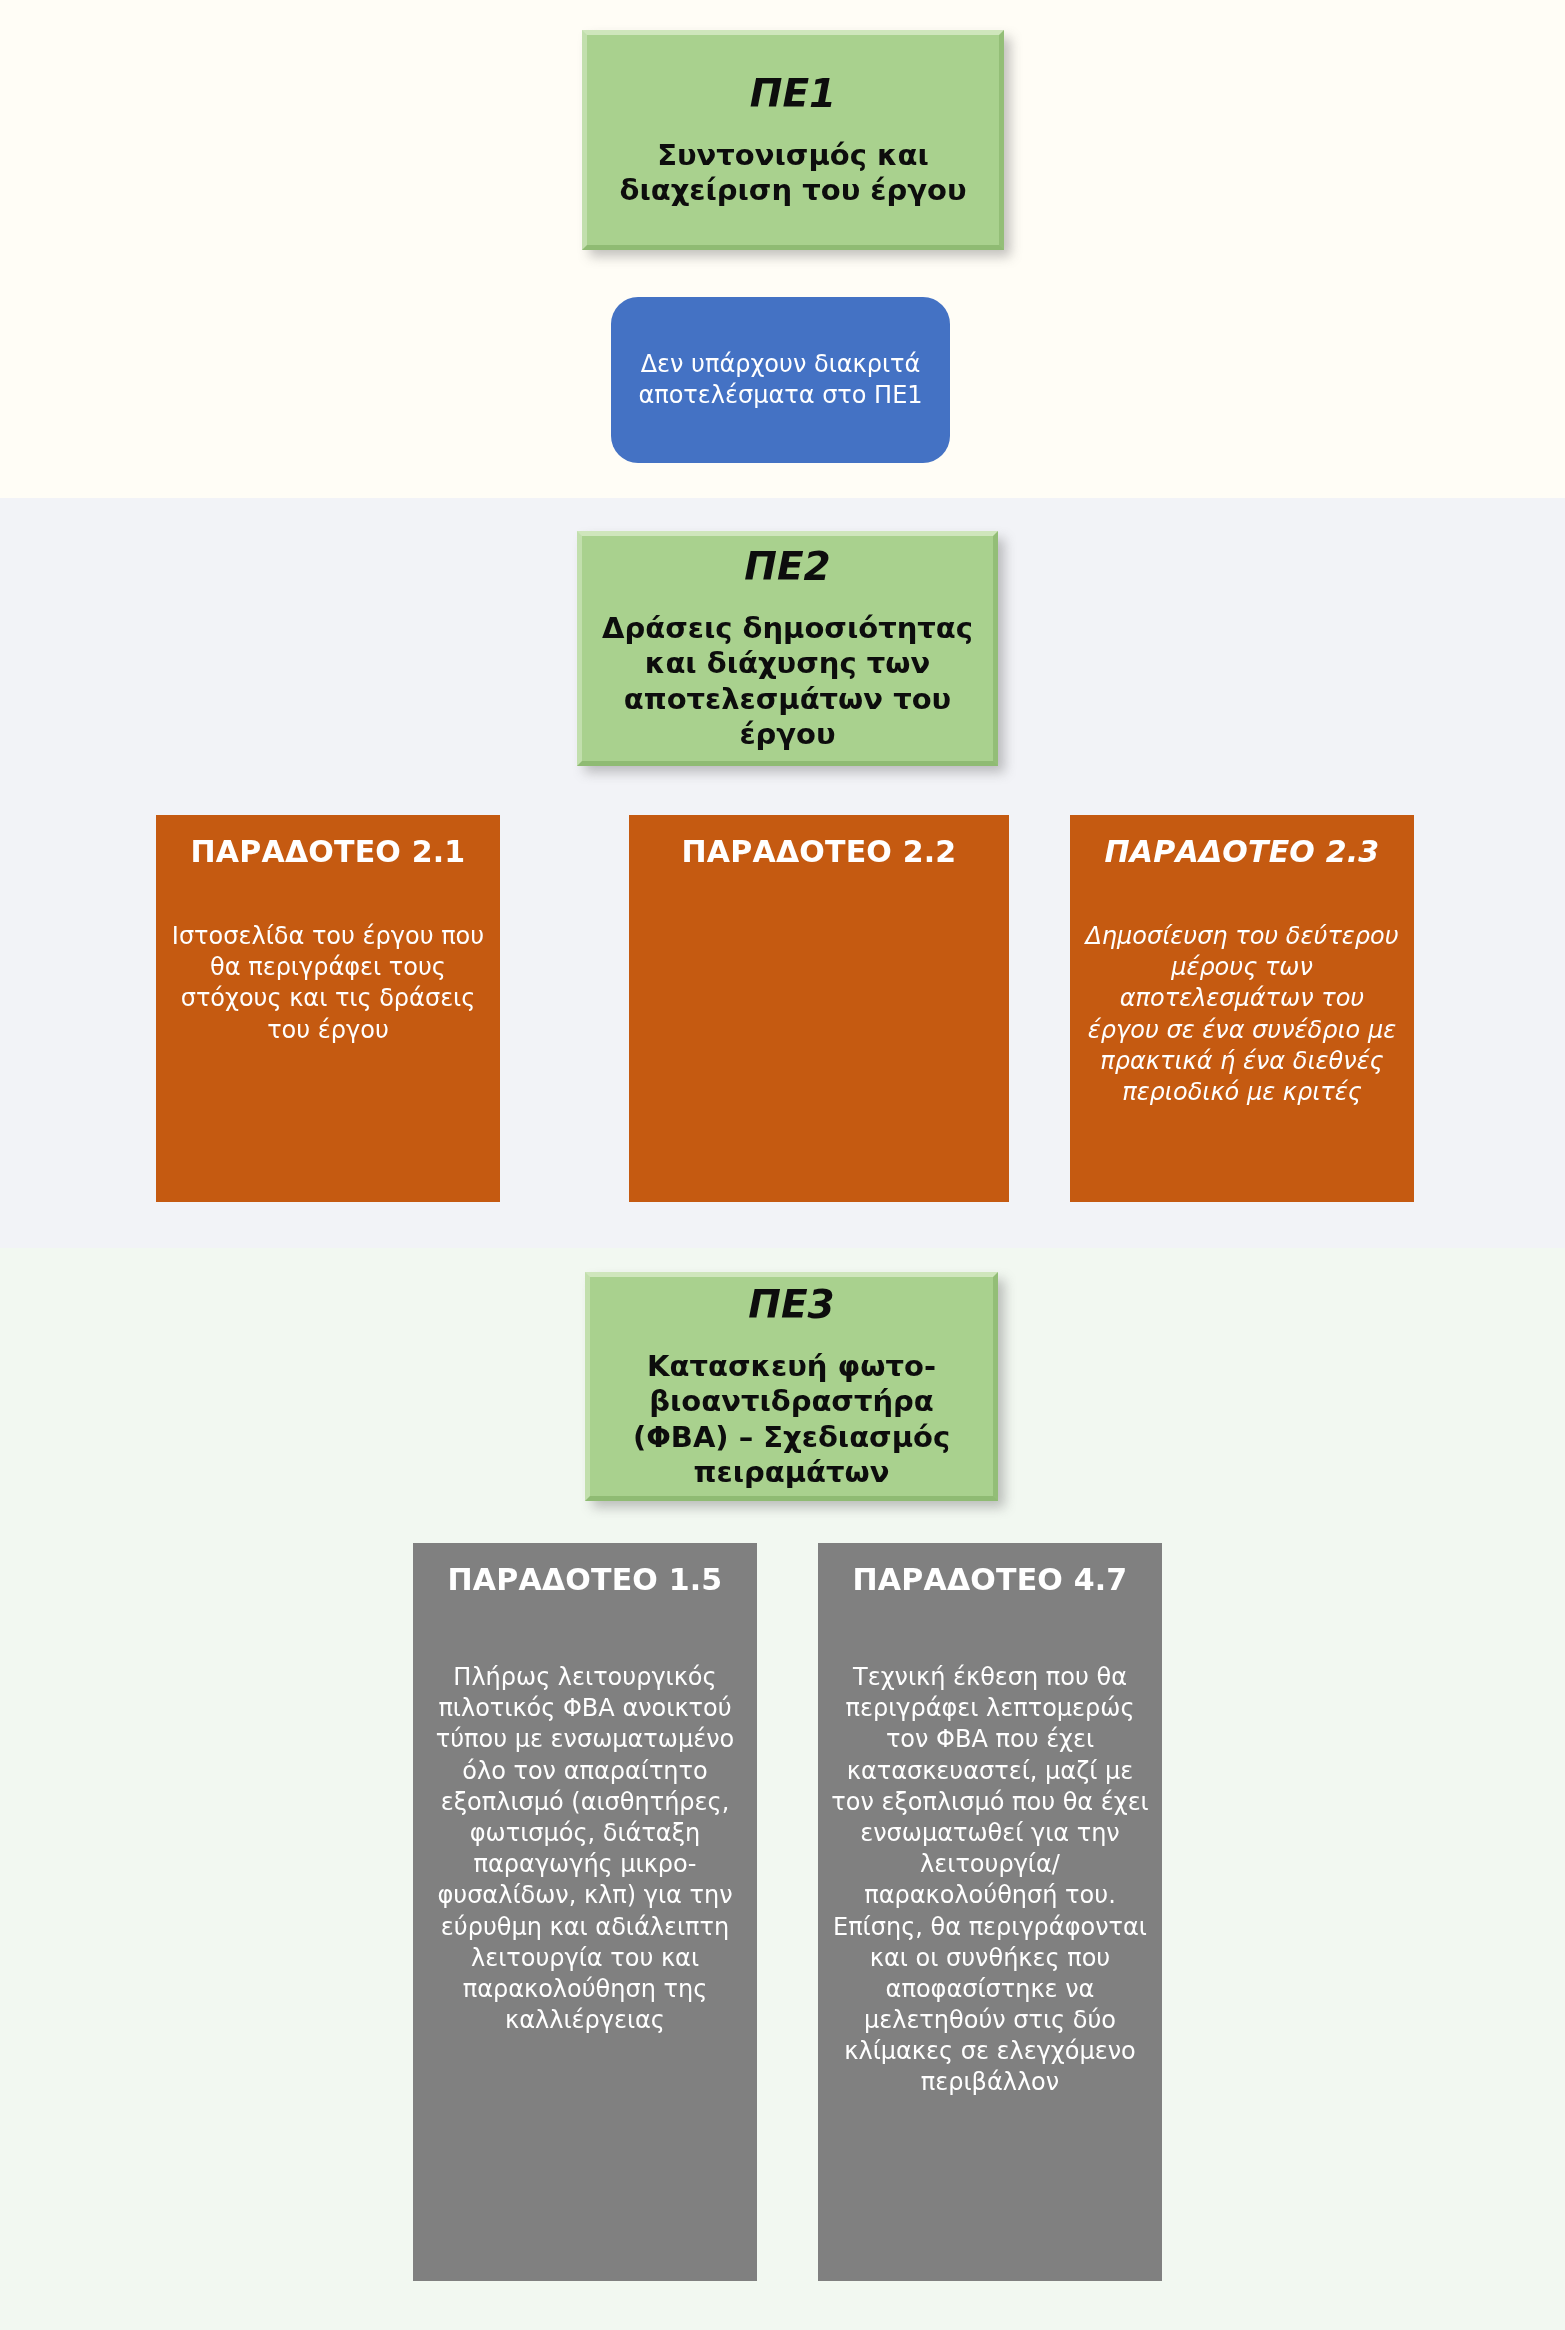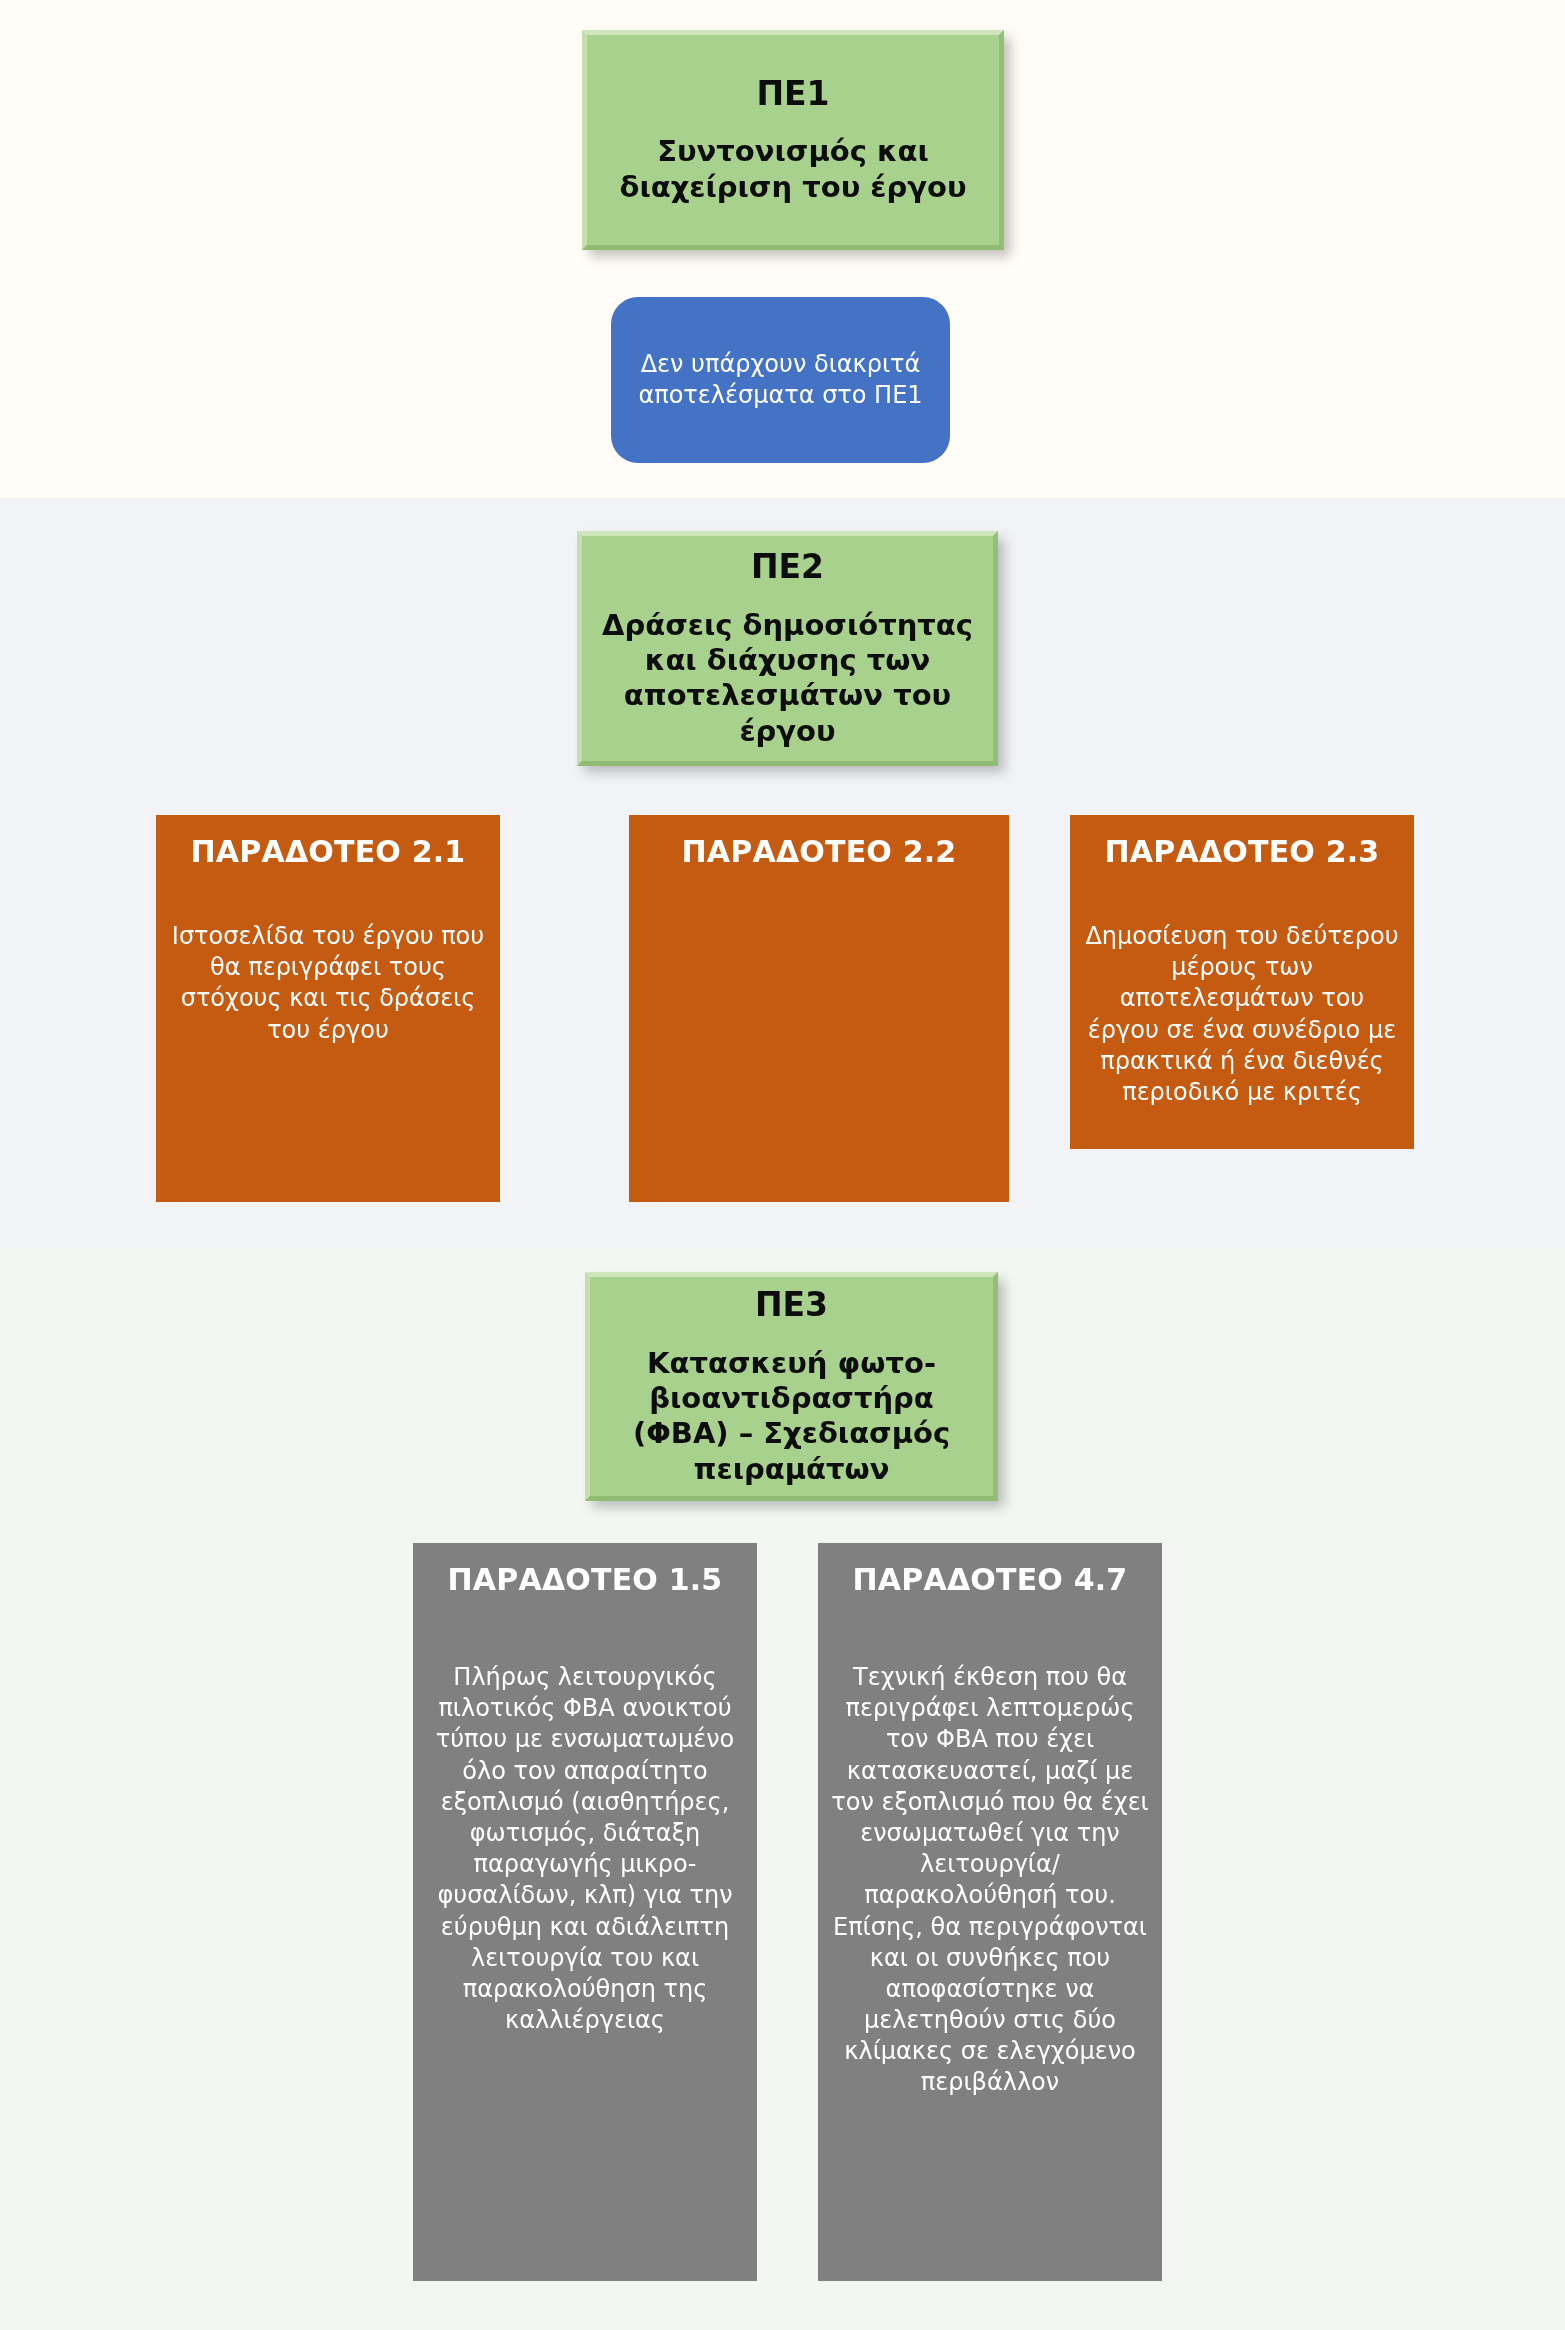--- a/index.html
+++ b/index.html
@@ -52,23 +52,24 @@
     align-items: center;
     justify-content: center;
   }
   .wp .wp-inner {
     width: 100%;
     padding: 0 8px;
     box-sizing: border-box;
   }
   .wp-code {
     font-weight: bold;
-    font-size: 33px;
+    font-size: 39px;
     line-height: 1.18;
     margin: 0 0 20.6px 0;
+    font-style: italic;
   }
   .wp-title {
     font-weight: bold;
     font-size: 29px;
     line-height: 1.22;
     margin: 0;
   }
 
   
   .note {
@@ -136,21 +137,21 @@
 
   <div class="box deliv deliv-orange" style="left:156px; top:815px; width:344px; height:387px;">
     <p class="deliv-title">ΠΑΡΑΔΟΤΕΟ 2.1</p>
     <p class="deliv-body">Ιστοσελίδα του έργου που θα περιγράφει τους στόχους και τις δράσεις του έργου</p>
   </div>
 
   <div class="box deliv deliv-orange" style="left:613px; top:815px; width:380px; height:387px;margin-left:16px;">
     <p class="deliv-title">ΠΑΡΑΔΟΤΕΟ 2.2</p>
   </div>
 
-  <div class="box deliv deliv-orange" style="left:1070px; top:815px; width:344px; height:334px;">
+  <div class="box deliv deliv-orange" style="left:1070px; top:815px; width:344px; height:387px;font-style:italic;">
     <p class="deliv-title">ΠΑΡΑΔΟΤΕΟ 2.3</p>
     <p class="deliv-body">Δημοσίευση του δεύτερου μέρους των αποτελεσμάτων του έργου σε ένα συνέδριο με πρακτικά ή ένα διεθνές περιοδικό με κριτές</p>
   </div>
 
   <div class="box wp" style="left:585px; top:1272px; width:413px; height:229px;">
     <div class="wp-inner">
       <p class="wp-code">ΠΕ3</p>
       <p class="wp-title">Κατασκευή φωτο-βιοαντιδραστήρα (ΦΒΑ) – Σχεδιασμός πειραμάτων</p>
     </div>
   </div>

